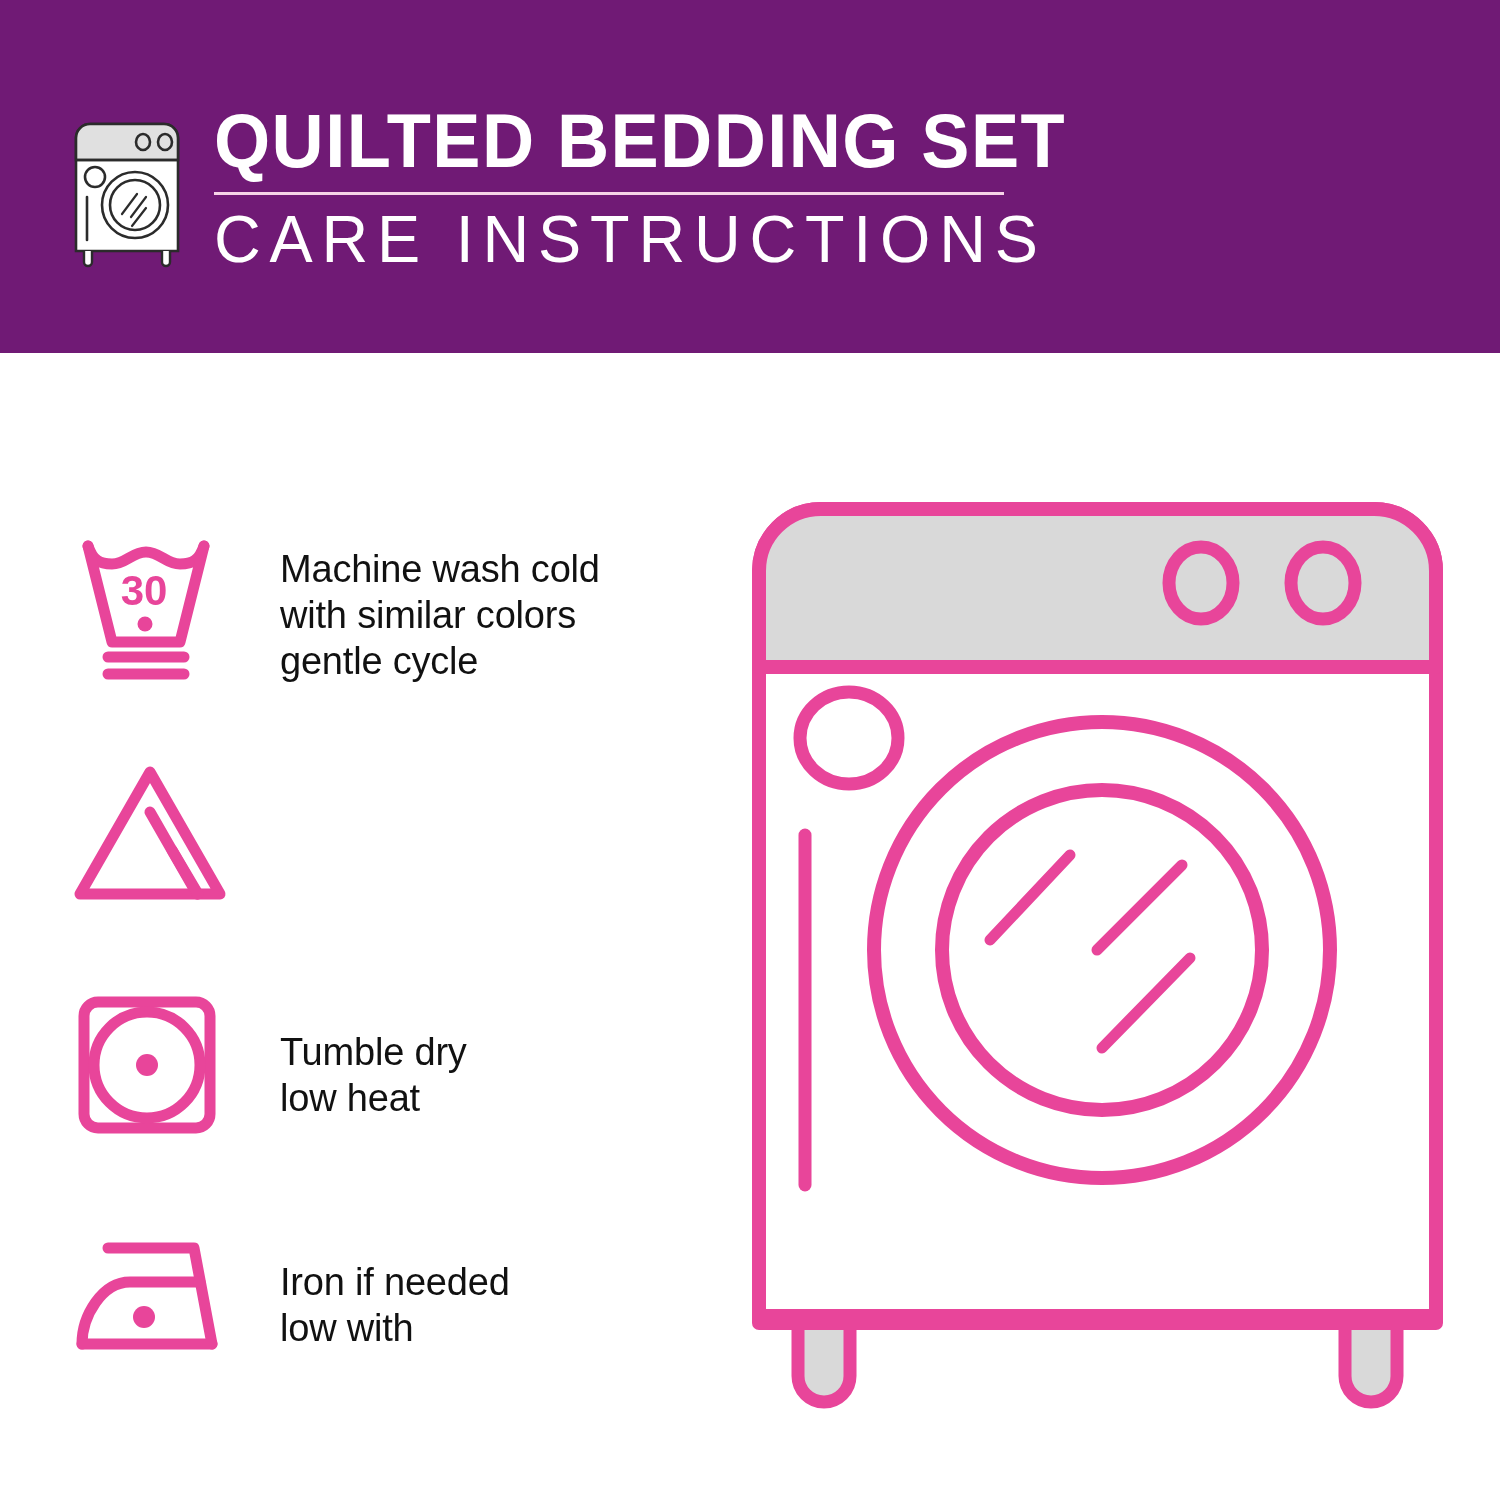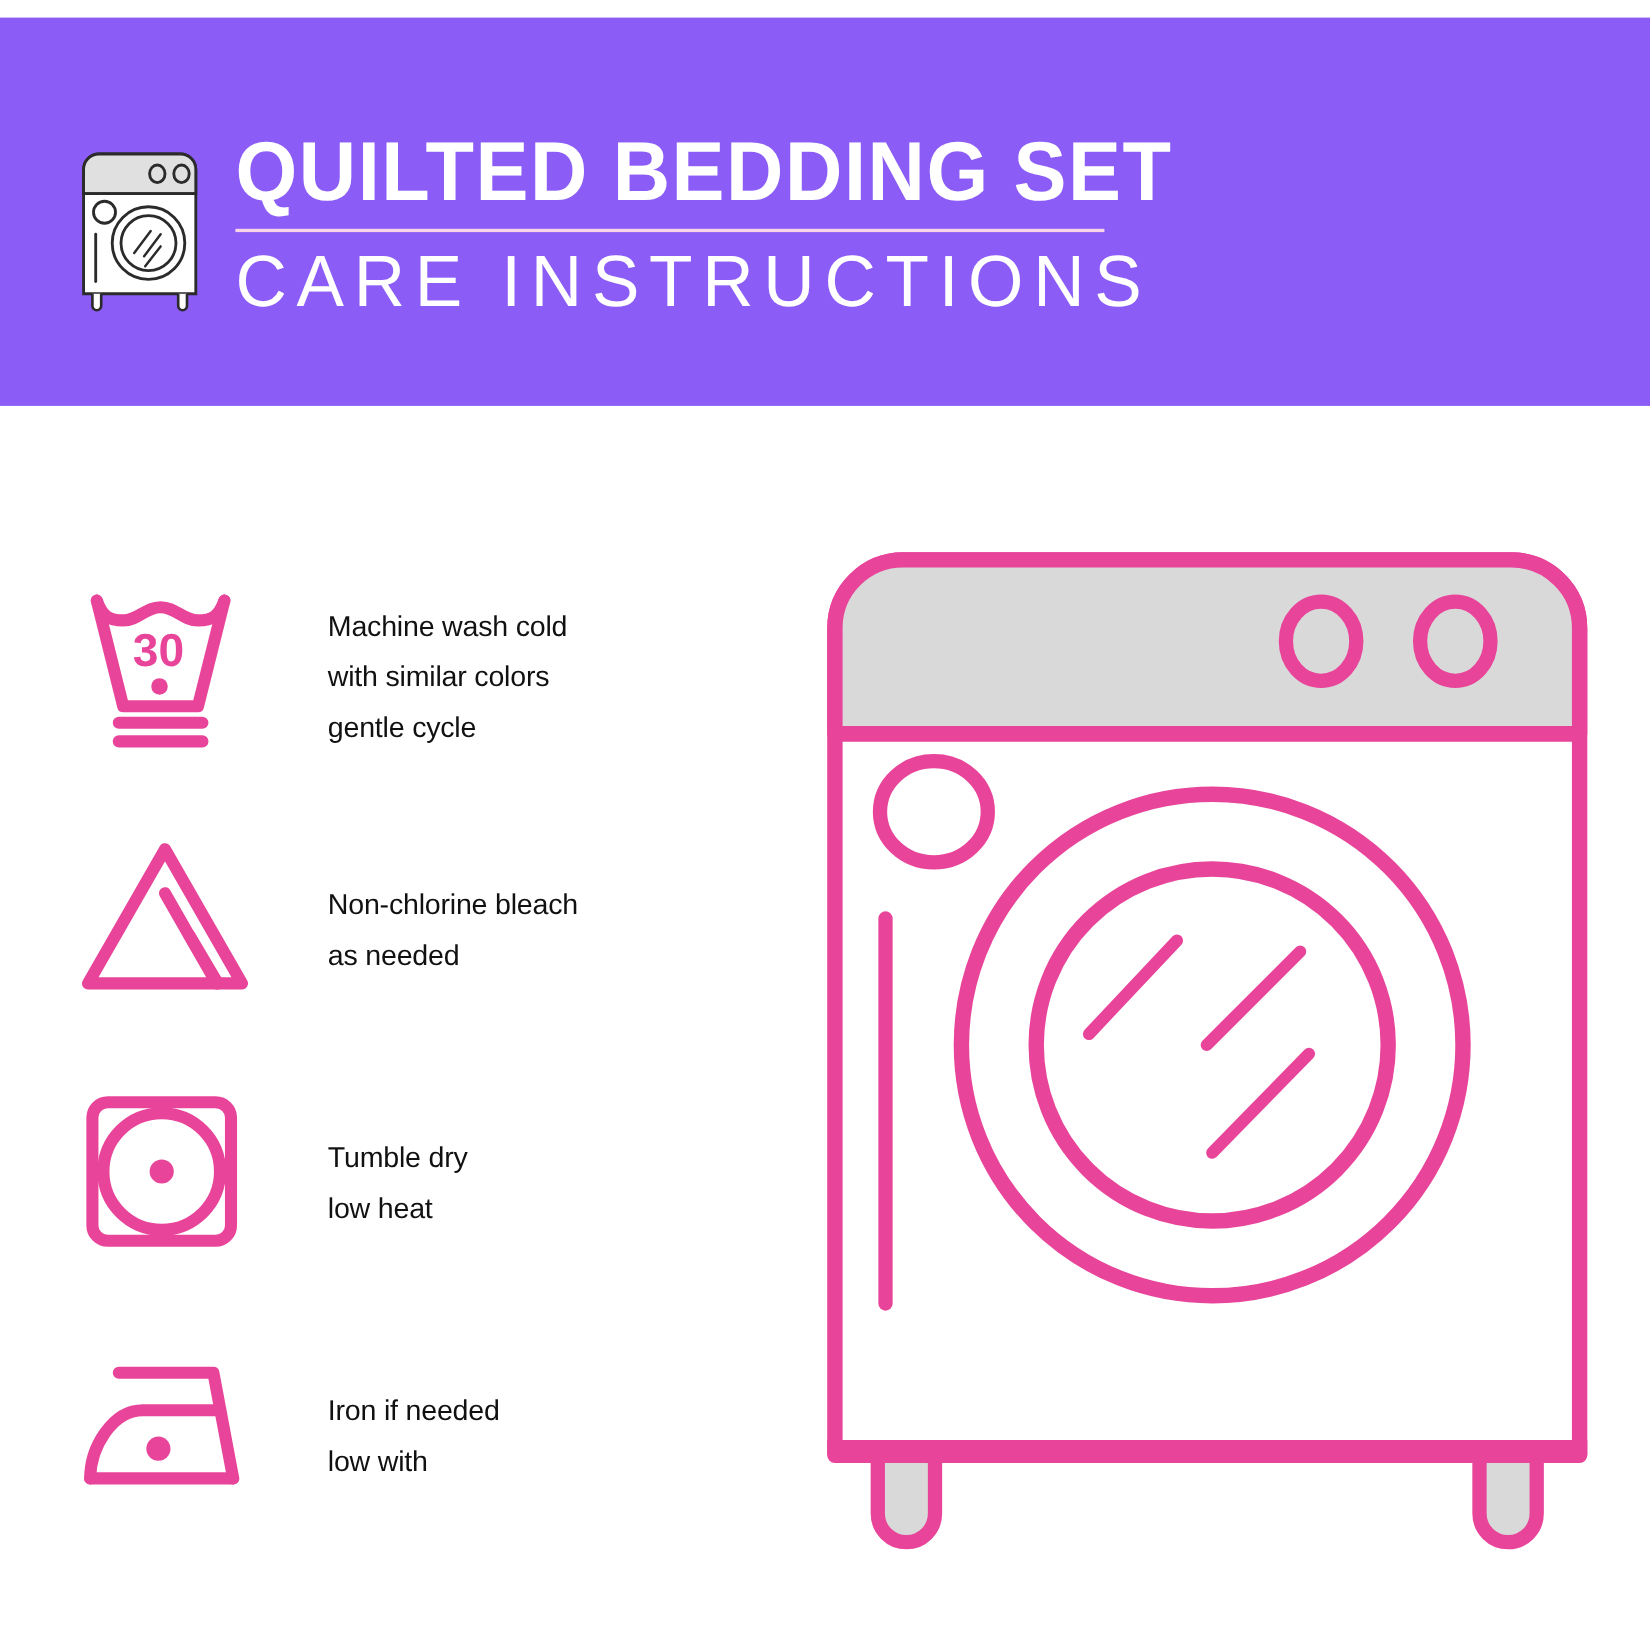--- a/index.html
+++ b/index.html
@@ -12,24 +12,24 @@
     background: #ffffff;
     font-family: "Liberation Sans", sans-serif;
     overflow: hidden;
     position: relative;
   }
 
   
   .header-band {
     position: absolute;
     left: 0;
-    top: 16px;
+    top: 0;
     width: 1500px;
     height: 353px;
-    background: #8b5cf6;
+    background: #701a75;
     box-sizing: border-box;
     padding-left: 22px;
   }
   .header-inner {
     position: absolute;
     left: 62px;
     top: 100px;
     display: flex;
     align-items: flex-start;
   }
@@ -93,26 +93,26 @@
     width: 200px;
     height: 170px;
     display: flex;
     align-items: flex-start;
     justify-content: flex-start;
     padding-left: 12px;
     box-sizing: border-box;
   }
   .care-label {
     font-family: "Liberation Sans", sans-serif;
-    font-size: 26px;
+    font-size: 38px;
     line-height: 46px;
     color: #111111;
     font-weight: normal;
     letter-spacing: -0.2px;
-    margin-left: 38px;
+    margin-left: 20px;
     white-space: pre-line;
   }
 
   
   .machine-wrap {
     position: absolute;
     left: 745px;
     top: 495px;
     width: 700px;
     height: 930px;
@@ -193,22 +193,20 @@
   <div class="care-row">
     <span class="care-icon">
       <svg width="180" height="150" viewBox="0 0 180 150" xmlns="http://www.w3.org/2000/svg">
         <g fill="none" stroke="#e8459a" stroke-width="11" stroke-linecap="round" stroke-linejoin="round">
           <path d="M78 12 L 148 134 L 8 134 Z"></path>
           <line x1="78" y1="52" x2="125" y2="134"></line>
           <line x1="100" y1="90" x2="126" y2="134"></line>
         </g>
       </svg>
     </span>
-    <span class="care-label">Non-chlorine bleach
-as needed</span>
   </div>
 
   <div class="care-row">
     <span class="care-icon">
       <svg width="180" height="150" viewBox="0 0 180 150" xmlns="http://www.w3.org/2000/svg">
         <g fill="none" stroke="#e8459a" stroke-width="11" stroke-linejoin="round">
           <rect x="12" y="12" width="126" height="126" rx="14" ry="14"></rect>
           <circle cx="75" cy="75" r="53"></circle>
         </g>
         <circle cx="75" cy="75" r="11" fill="#e8459a"></circle>

